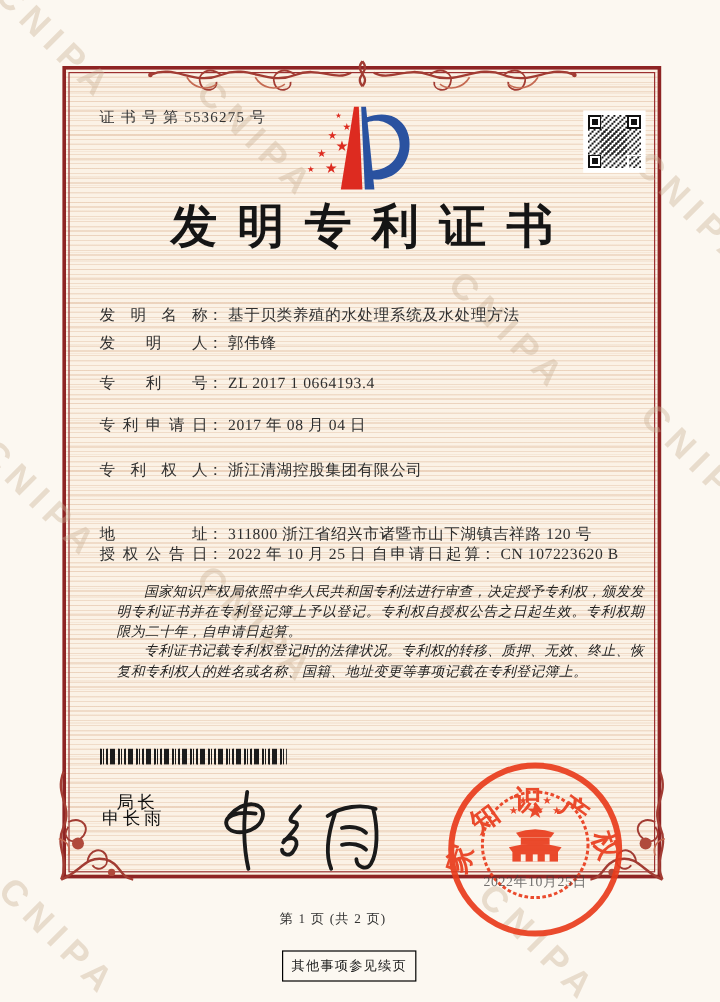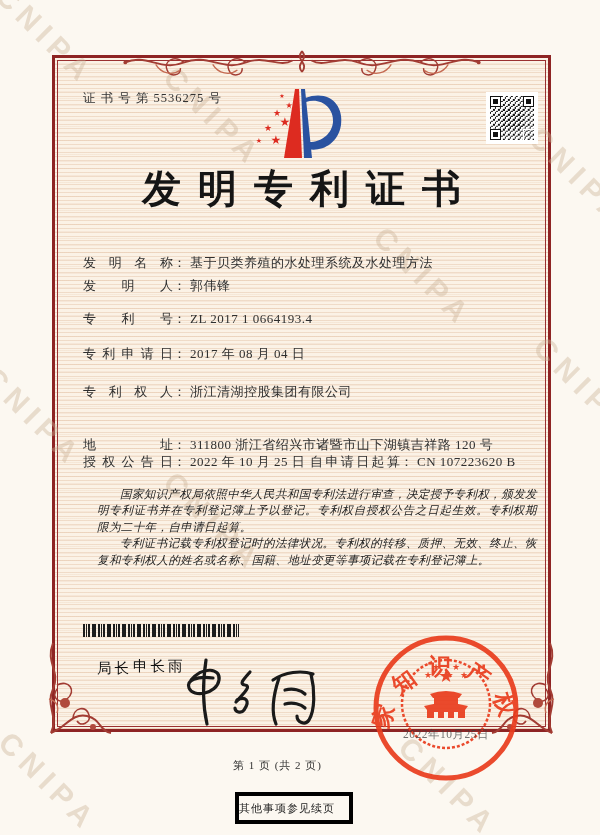--- a/index.html
+++ b/index.html
@@ -40,34 +40,34 @@
 
   .bodytext{left:42px;top:428px;width:440px;font-size:11.5px;font-style:italic;
             line-height:16.4px;letter-spacing:0.4px;text-align:justify;color:#222;}
   .bodytext p{margin:0;text-indent:2em;}
 
   .barcode{left:28px;top:566px;width:156px;height:13px;
            background-image:repeating-linear-gradient(90deg,#1c1c1c 0 2px,transparent 2px 5px),
                             repeating-linear-gradient(90deg,#1c1c1c 0 1px,transparent 1px 3px);}
 
   .signer-title{left:30px;top:601px;font-size:14.5px;letter-spacing:3px;color:#111;margin-left:12px;}
-  .signer-name{left:30px;top:599px;font-size:14.5px;letter-spacing:3px;color:#111;margin-left:48px;}
+  .signer-name{left:30px;top:615px;font-size:14.5px;letter-spacing:3px;color:#111;}
   .signature{left:118px;top:592px;width:155px;height:90px;}
 
   .seal{left:315px;top:574px;width:152px;height:152px;z-index:3;}
 
   .page-footer{left:0;right:48px;top:700px;text-align:center;font-size:11px;color:#333;letter-spacing:1px;}
 
   .ornament-top{left:50%;top:-16px;transform:translateX(-50%);width:380px;height:58px;z-index:3;}
   .corner{bottom:-10px;width:72px;height:100px;z-index:3;}
   .corner.left{left:-12px;}
   .corner.right{right:-12px;transform:scaleX(-1);}
 
   .cont-box{position:absolute;left:235px;top:792px;width:110px;height:24px;z-index:2;
-            border:4px solid #000000;text-align:left;line-height:24px;font-size:11px;color:#222;letter-spacing:1px;}
+            border:1px solid #000000;text-align:center;line-height:24px;font-size:11px;color:#222;letter-spacing:1px;}
 </style>
 </head>
 <body>
 
 <div class="stage">
 
   <div class="wm" style="left:-18px;top:18px">CNIPA</div>
   <div class="wm" style="left:150px;top:100px">CNIPA</div>
   <div class="wm" style="left:515px;top:160px">CNIPA</div>
   <div class="wm" style="left:360px;top:260px">CNIPA</div>

